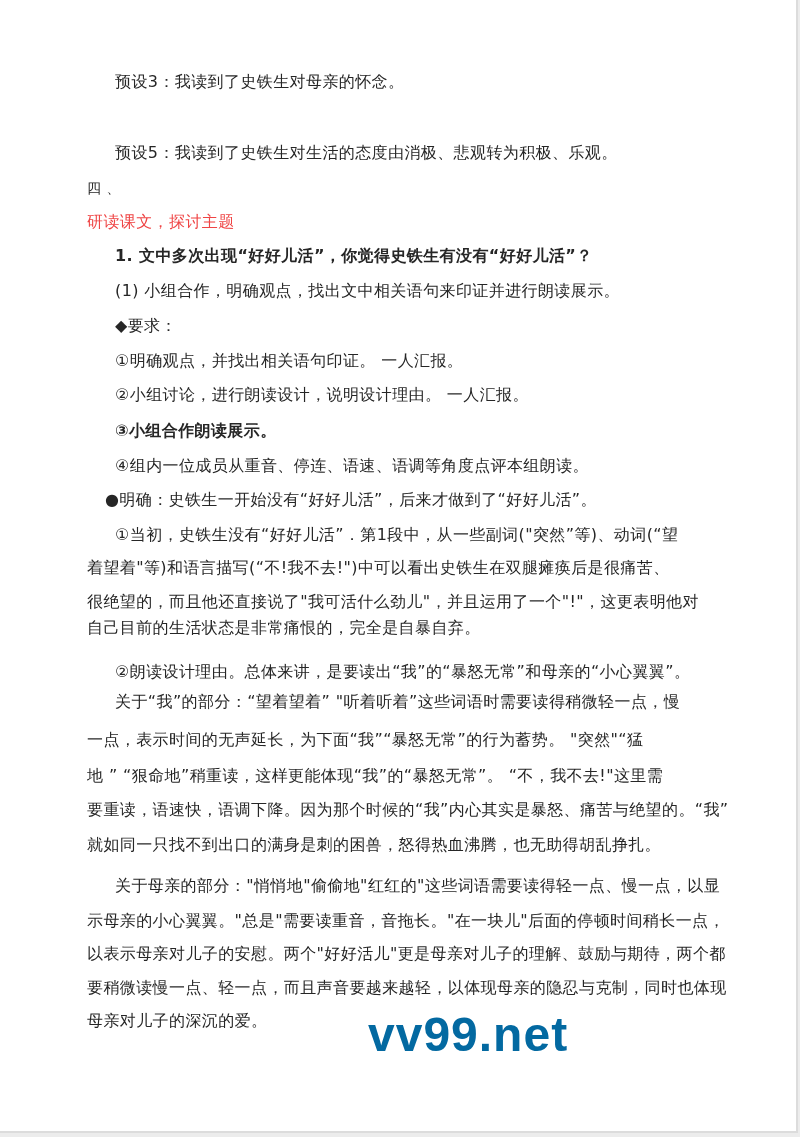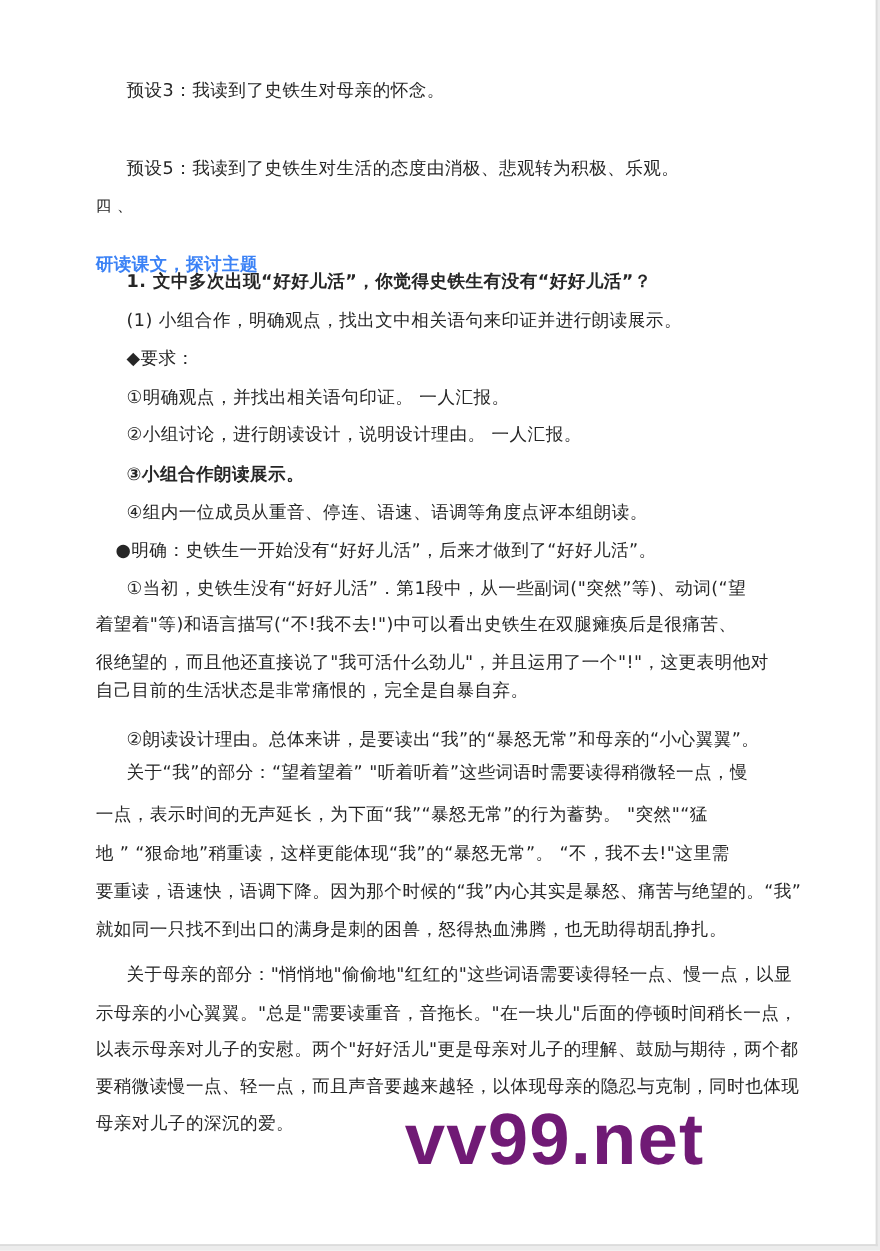--- a/index.html
+++ b/index.html
@@ -13,26 +13,26 @@
     position: absolute; left: 0; top: 0; width: 796px; height: 1131px;
     background: #ffffff;
     border-right: 2px solid #dcdcdc;
     border-bottom: 2px solid #dcdcdc;
   }
   .line {
     position: absolute; white-space: nowrap;
     font-size: 16px; line-height: 20px; letter-spacing: 0.4px;
     color: #262626;
   }
-  .bold { font-weight: bold; color: #3b82f6; margin-top: 18px; }
+  .bold { font-weight: normal; color: #ef4444; }
   .small { font-size: 14px; }
   .watermark {
     position: absolute; left: 368px; top: 995px;
     font-family: "Liberation Sans", "DejaVu Sans", sans-serif;
-    font-size: 66px; font-weight: bold; color: #701a75;
+    font-size: 48px; font-weight: bold; color: #0369a1;
     letter-spacing: 1px; line-height: 80px; white-space: nowrap;
   }
 </style>
 </head>
 <body>
 
 <div class="page">
 
   <div class="line" style="left:115px; top:72px;">预设3：我读到了史铁生对母亲的怀念。</div>
   <div class="line" style="left:115px; top:143px;">预设5：我读到了史铁生对生活的态度由消极、悲观转为积极、乐观。</div>

